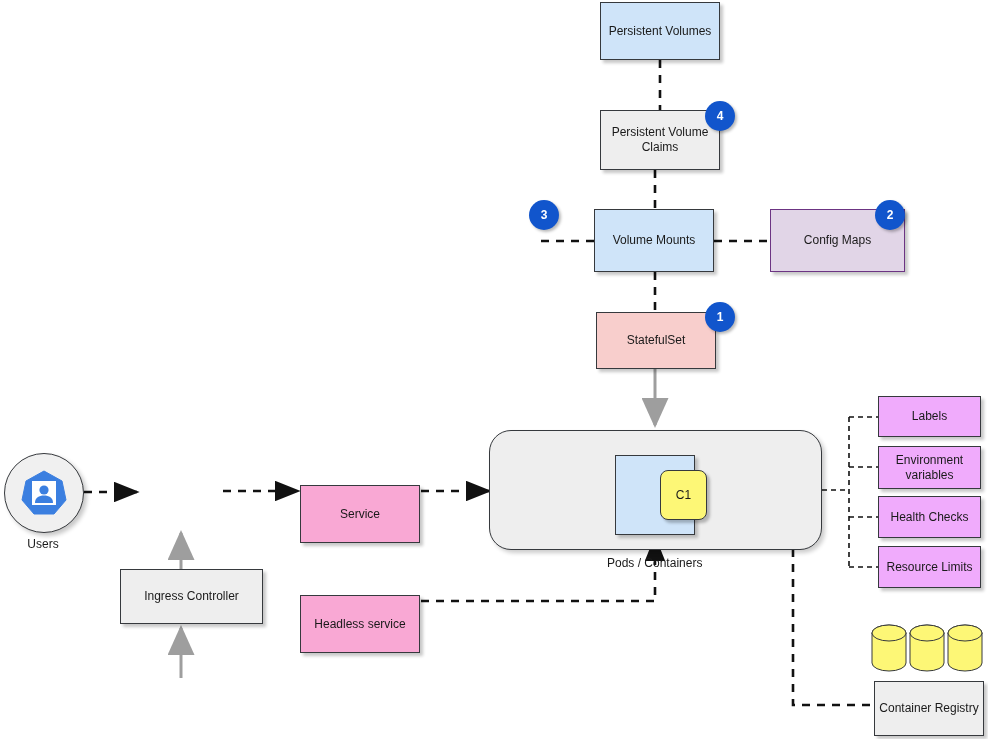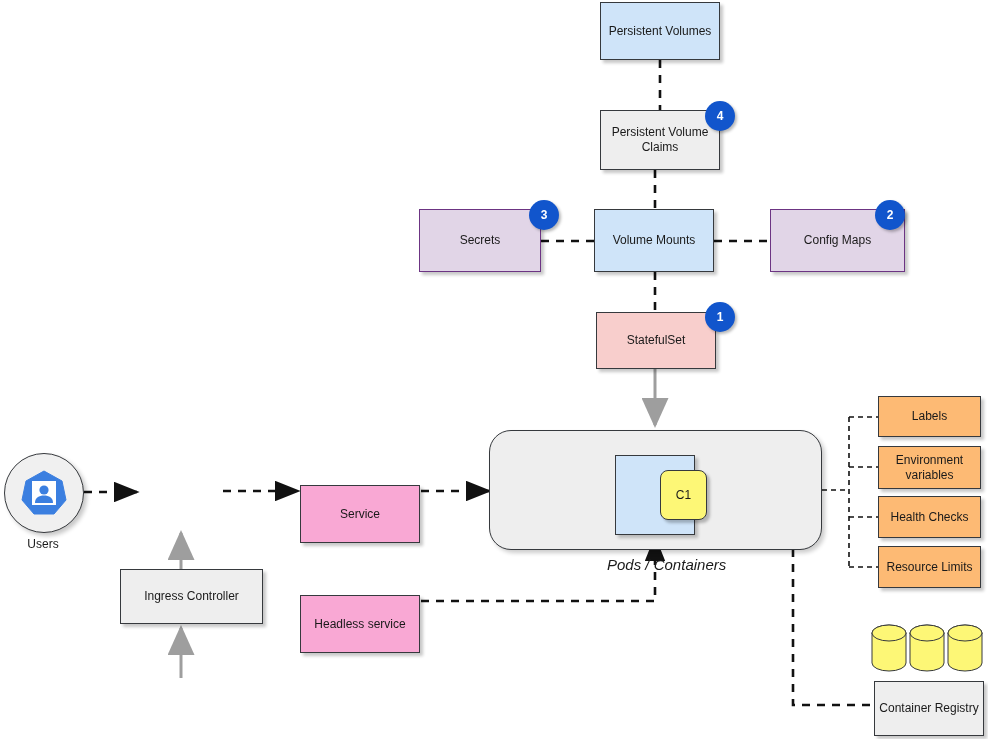--- a/index.html
+++ b/index.html
@@ -38,21 +38,21 @@
     border: 1px solid #36393d;
     box-shadow: 3px 3px 3px rgba(0,0,0,0.22);
     z-index: 3;
     padding: 2px 4px;
   }
   .n-blue   { background: #cfe4f9; border-color: #36393d; }
   .n-gray   { background: #eeeeee; border-color: #36393d; }
   .n-purple { background: #e1d5e7; border-color: #6c3483; }
   .n-pink   { background: #f8cecc; border-color: #36393d; }
   .n-green  { background: #f9a8d4; border-color: #36393d; margin-top: 23px; }
-  .n-orange { background: #fdba74; border-color: #36393d; }
+  .n-orange { background: #f0abfc; border-color: #36393d; }
 
   .pod-group {
     position: absolute;
     box-sizing: border-box;
     background: #eeeeee;
     border: 1px solid #36393d;
     border-radius: 22px;
     box-shadow: 3px 3px 4px rgba(0,0,0,0.2);
     z-index: 2;
   }
@@ -73,25 +73,24 @@
     box-shadow: 3px 3px 3px rgba(0,0,0,0.25);
     display: flex;
     align-items: center;
     justify-content: center;
     font-size: 12px;
     color: #1a1a1a;
     z-index: 4;
   }
   .pod-caption {
     position: absolute;
-    font-size: 15px;
+    font-size: 12px;
     color: #1a1a1a;
     z-index: 5;
     white-space: nowrap;
-    font-style: italic;
   }
   .badge {
     position: absolute;
     width: 30px;
     height: 30px;
     border-radius: 50%;
     background: #1155cc;
     color: #ffffff;
     font-size: 12px;
     font-weight: bold;
@@ -180,23 +179,20 @@
     <span>Persistent Volumes</span>
   </div>
 
   <div class="node n-gray" style="left:600px; top:110px; width:120px; height:60px;">
     <span>Persistent Volume Claims</span>
   </div>
   <div class="badge" style="left:705px; top:101px;">
     <span>4</span>
   </div>
 
-  <div class="node n-purple" style="left:419px; top:209px; width:122px; height:63px;">
-    <span>Secrets</span>
-  </div>
   <div class="badge" style="left:529px; top:200px;">
     <span>3</span>
   </div>
 
   <div class="node n-blue" style="left:594px; top:209px; width:120px; height:63px;">
     <span>Volume Mounts</span>
   </div>
 
   <div class="node n-purple" style="left:770px; top:209px; width:135px; height:63px;">
     <span>Config Maps</span>

